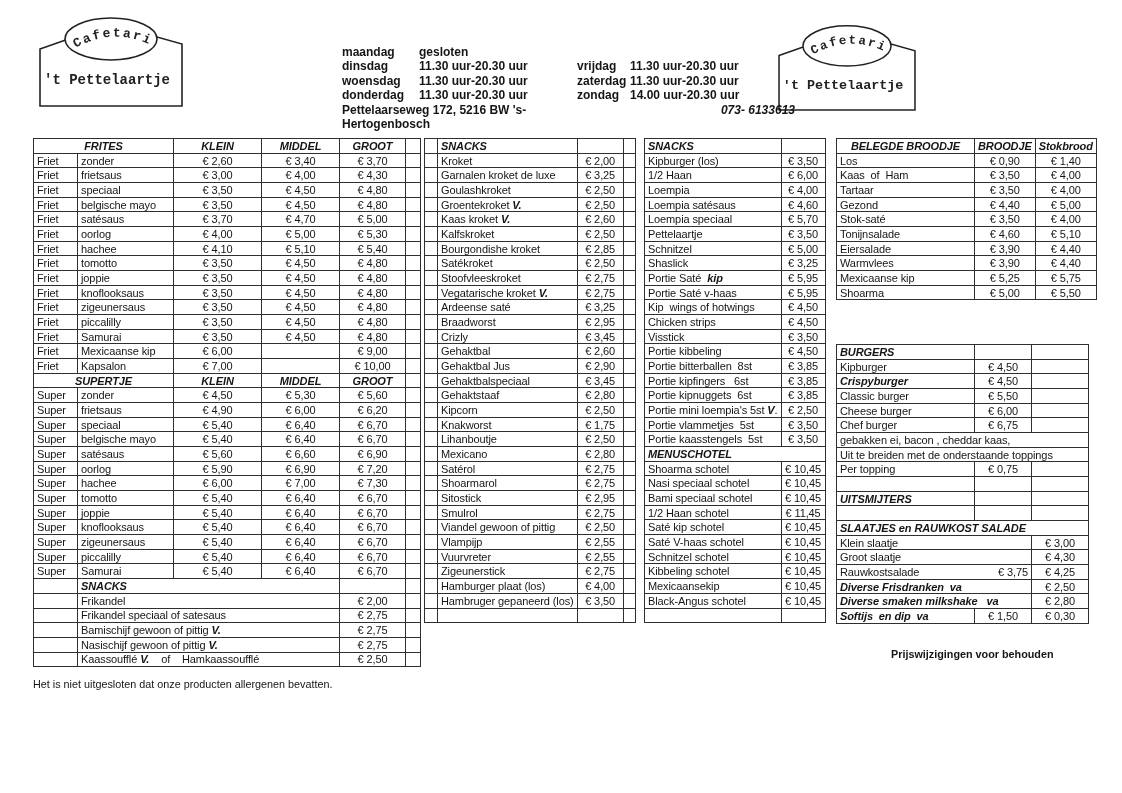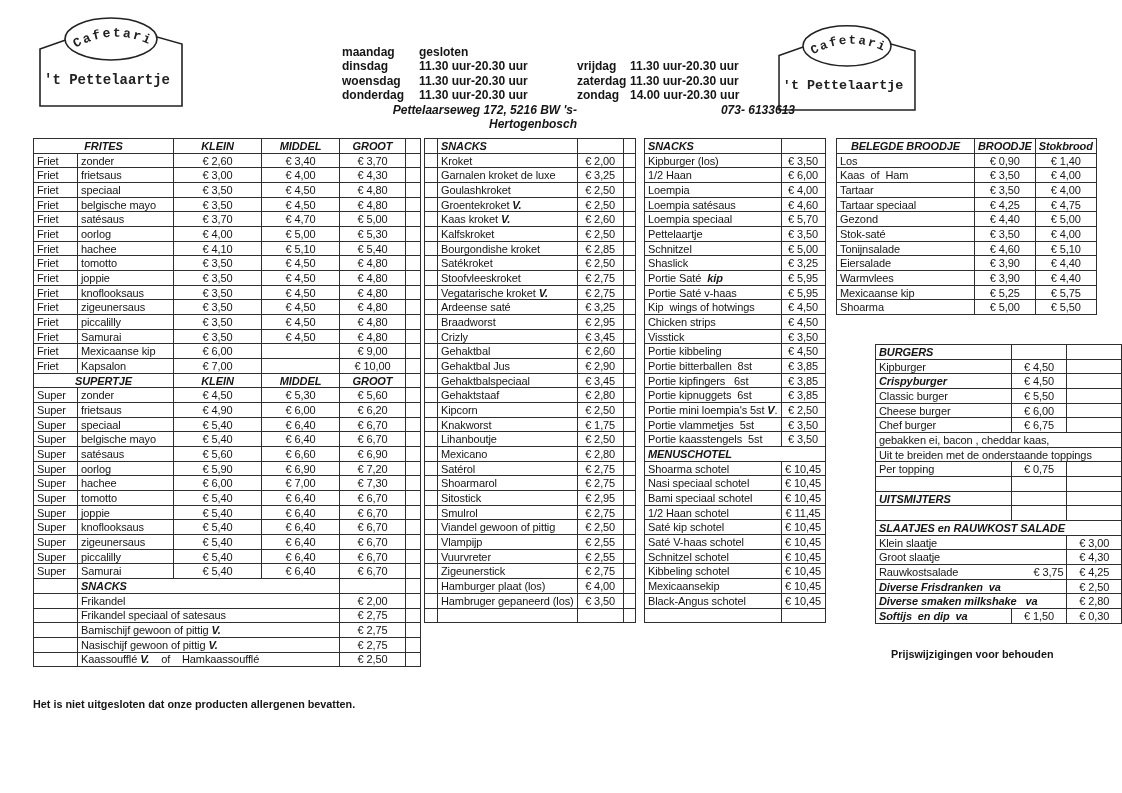--- a/index.html
+++ b/index.html
@@ -9,40 +9,40 @@
   
   .logo{position:absolute;}
   #logo-left{left:36px;top:14px;}
   #logo-right{left:772px;top:22px;}
 
   
   .schedule{position:absolute;left:342px;top:45px;display:grid;
     grid-template-columns:77px 158px 53px 165px;
     font-size:12px;font-weight:bold;line-height:14.4px;}
   .schedule span{display:block;}
-  .schedule .addr{grid-column:1/3;font-style:italic;text-align:right;}
+  .schedule .addr{grid-column:1/3;}
   .schedule .phone{grid-column:3/5;font-style:italic;text-align:right;}
 
   
   table.menu{position:absolute;border-collapse:collapse;table-layout:fixed;
     font-size:11px;letter-spacing:-0.1px;}
   table.menu td{border:1px solid #2f2f2f;height:13.68px;padding:0 3px;
     vertical-align:middle;white-space:pre;overflow:hidden;}
   #t1{left:33px;top:138px;}
   #t2{left:424px;top:138px;}
   #t3{left:644px;top:138px;}
   #t4{left:836px;top:138px;}
-  #t5{left:875px;top:344px;}
+  #t5{left:836px;top:344px;}
 
   .al-c{text-align:center;}
   .st-h,.st-bi{font-weight:bold;font-style:italic;}
   .st-i{font-style:italic;font-weight:bold;}
   .fr{float:right;}
 
-  .note-allergy{position:absolute;left:33px;top:698px;font-size:10.8px;font-weight:bold;}
+  .note-allergy{position:absolute;left:33px;top:678px;font-size:10.8px;font-weight:normal;}
   .note-price{position:absolute;left:866px;top:648px;font-size:10.8px;font-weight:bold;padding-left:25px;}
 
   .logo-name{font-family:"Liberation Mono","DejaVu Sans Mono",monospace;font-weight:bold;}
   .logo-arc{font-family:"Liberation Mono","DejaVu Sans Mono",monospace;font-weight:bold;letter-spacing:2px;}
 </style>
 </head>
 <body>
 
 <div class="page">
 
@@ -744,25 +744,20 @@
           <td class="al-l">Kaas  of  Ham</td>
           <td class="al-c">€ 3,50</td>
           <td class="al-c">€ 4,00</td>
         </tr>
         <tr>
           <td class="al-l">Tartaar</td>
           <td class="al-c">€ 3,50</td>
           <td class="al-c">€ 4,00</td>
         </tr>
         <tr>
-          <td class="al-l">Tartaar speciaal</td>
-          <td class="al-c">€ 4,25</td>
-          <td class="al-c">€ 4,75</td>
-        </tr>
-        <tr>
           <td class="al-l">Gezond</td>
           <td class="al-c">€ 4,40</td>
           <td class="al-c">€ 5,00</td>
         </tr>
         <tr>
           <td class="al-l">Stok-saté</td>
           <td class="al-c">€ 3,50</td>
           <td class="al-c">€ 4,00</td>
         </tr>
         <tr>

